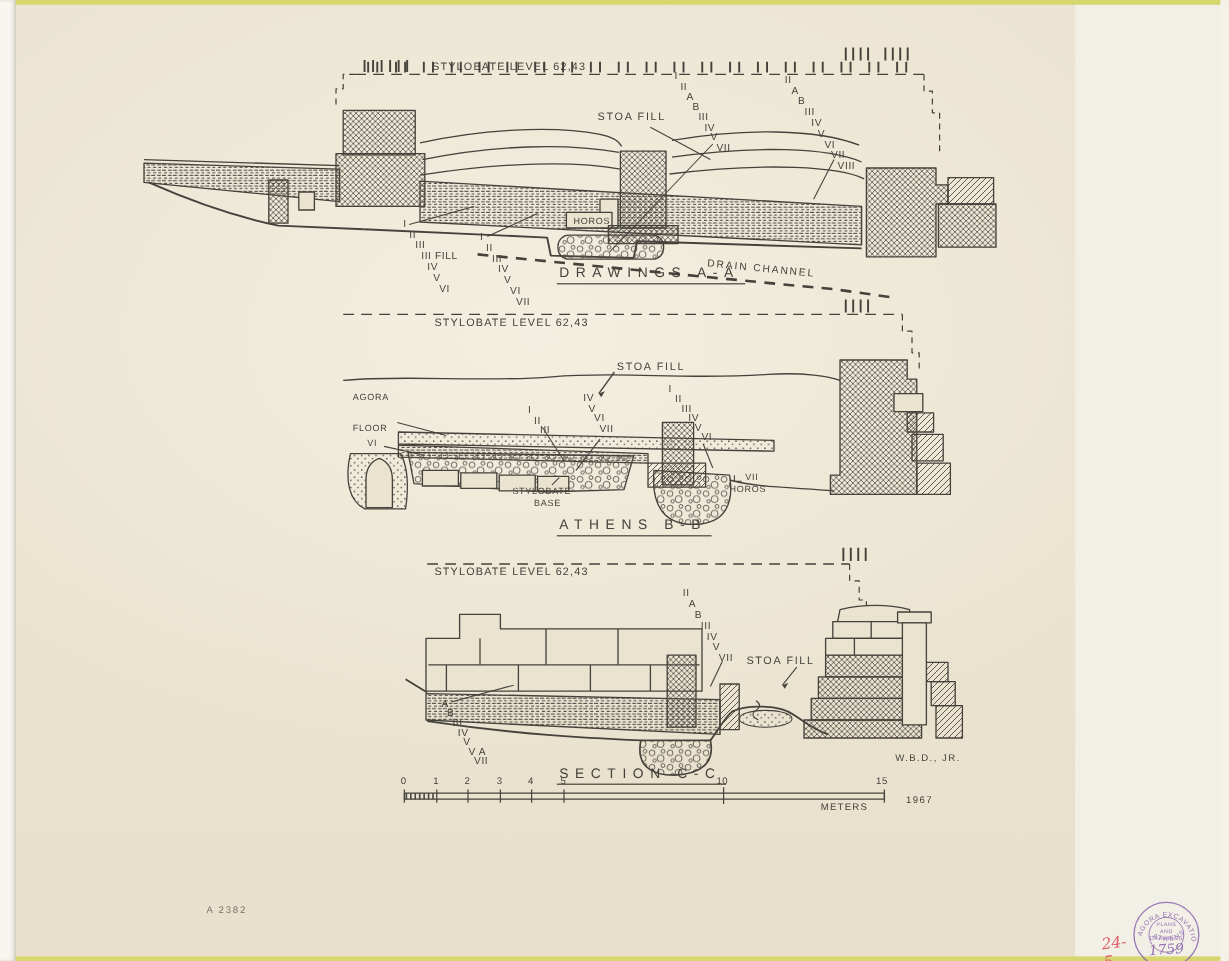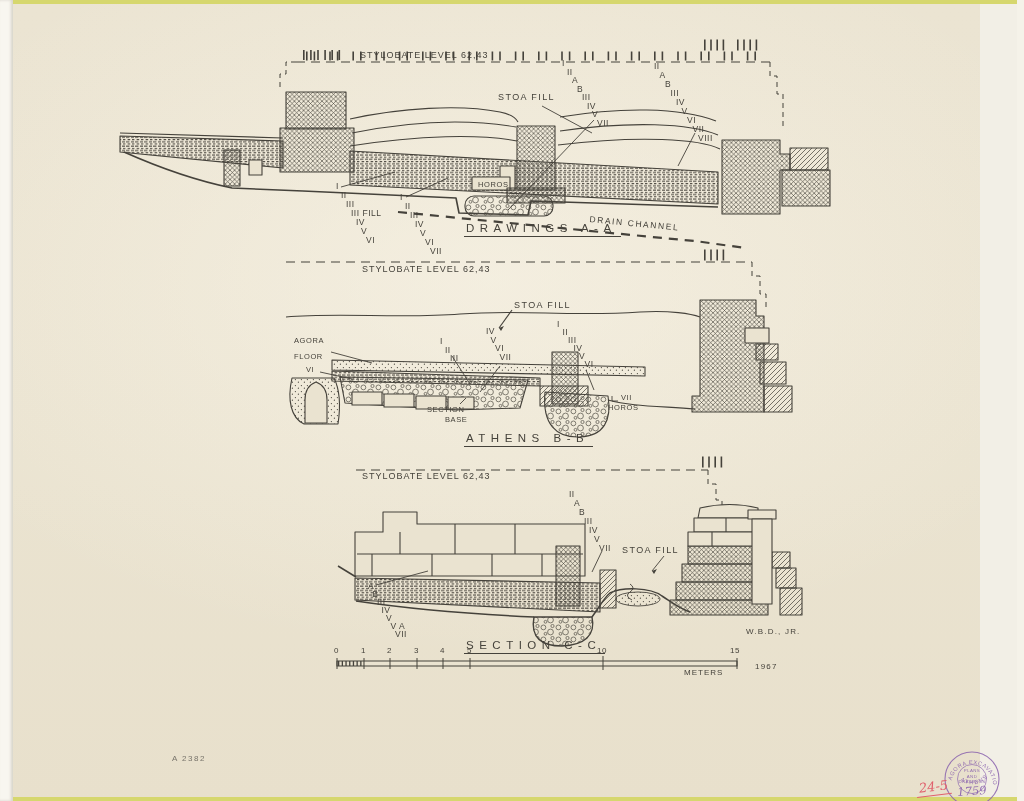--- a/index.html
+++ b/index.html
@@ -1,17 +1,17 @@
 <!DOCTYPE html>
 <html><head>
 <meta charset="utf-8">
 <style>
   html,body{margin:0;padding:0;}
   body{width:1024px;height:801px;overflow:hidden;background:#f2efe6;font-family:"Liberation Sans",sans-serif;}
-  .sheet{position:relative;width:980px;height:801px;
+  .sheet{position:relative;width:896px;height:801px;
     background:
       radial-gradient(120% 85% at 50% 35%, rgba(253,249,238,.5) 0%, rgba(253,249,238,0) 55%),
       linear-gradient(180deg,#ebe4d2 0%,#eae3d0 60%,#e8e0cc 100%);
   }
   .edge{position:absolute;}
   #art{position:absolute;left:0;top:0;}
   .lbl{position:absolute;font-size:9px;letter-spacing:1px;color:#45423b;white-space:nowrap;}
   .sp2{letter-spacing:2px;}
   .sm{font-size:7.5px;letter-spacing:.6px;}
   .title{font-size:11.5px;letter-spacing:5.5px;border-bottom:1.4px solid #45423b;padding:0 4px 2px 2px;}
@@ -276,24 +276,24 @@
       <span class="rn" style="left: 16.5px; top: 27px;">III</span>
       <span class="rn" style="left: 22px; top: 36px;">IV</span>
       <span class="rn" style="left: 27.5px; top: 45px;">V</span>
       <span class="rn" style="left: 33px; top: 54px;">VI</span>
       <span class="rn" style="left: 38.5px; top: 63px;">VII</span>
       <span class="rn" style="left: 44px; top: 72px;">VIII</span>
     </div>
 
   <div class="lbl" style="left:362px;top:264px;">STYLOBATE LEVEL 62,43</div>
   <div class="lbl" style="left:514px;top:300px;letter-spacing:1.4px;">STOA FILL</div>
-  <div class="lbl sm" style="left:294px;top:336px;">AGORA</div>
+  <div class="lbl sm" style="left:294px;top:326px;">AGORA</div>
   <div class="lbl sm" style="left:294px;top:352px;">FLOOR</div>
   <div class="lbl sm" style="left:306px;top:365px;">VI</div>
-  <div class="lbl sm sp2" style="left:427px;top:405px;">SECTION</div>
+  <div class="lbl sm sp2" style="left:427px;top:405px;">STYLOBATE</div>
   <div class="lbl sm sp2" style="left:445px;top:415px;">BASE</div>
   <div class="lbl sm" style="left:621px;top:393px;">VII</div>
   <div class="lbl sm" style="left:608px;top:403px;">HOROS</div>
   <div class="lbl title" style="left:464px;top:432px;">ATHENS B-B</div>
   <div class="cluster" style="left:440px;top:336px;">
       <span class="rn" style="left: 0px; top: 0px;">I</span>
       <span class="rn" style="left: 5px; top: 8.5px;">II</span>
       <span class="rn" style="left: 10px; top: 17px;">III</span>
     </div>
   <div class="cluster" style="left:486px;top:326px;">

